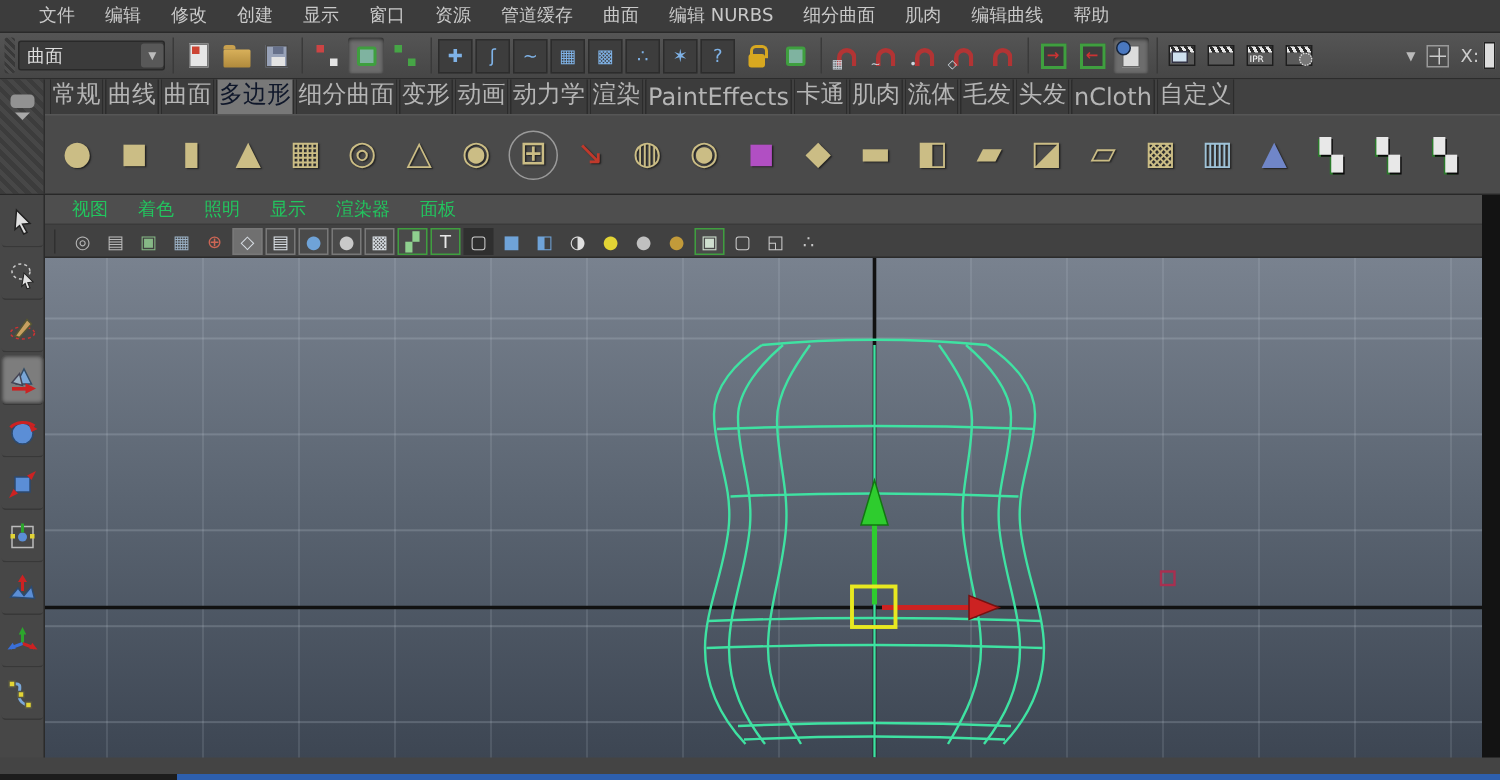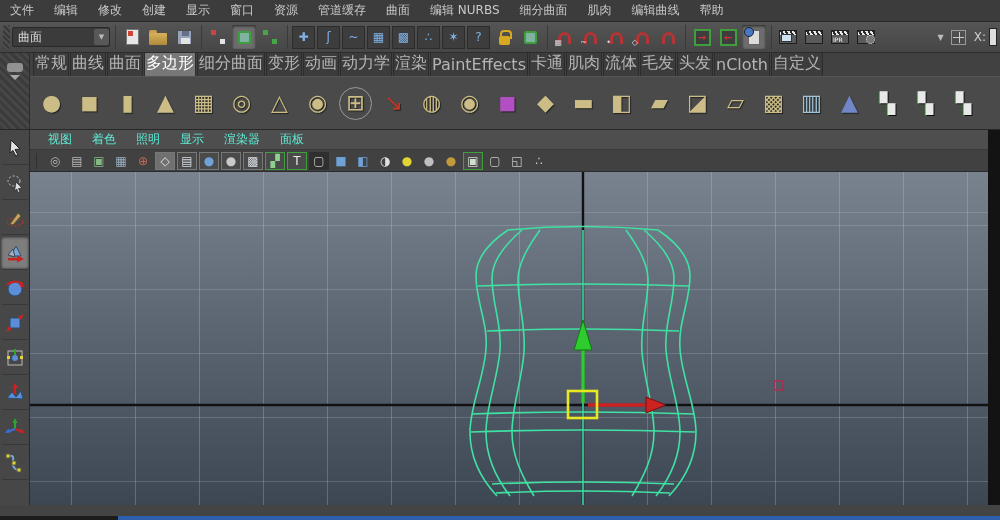--- a/index.html
+++ b/index.html
@@ -5,21 +5,21 @@
   * { margin:0; padding:0; box-sizing:border-box; font-family:"DejaVu Sans","Liberation Sans",sans-serif; }
   html,body { width:1000px; height:520px; overflow:hidden; background:#333; }
   #app { position:relative; width:1000px; height:520px; background:#444; }
 
   
   .titlebar { height:15px; background:linear-gradient(#b9cfe6,#8fafd0); display:flex; align-items:flex-end; padding:0 4px; overflow:hidden; }
   .app-icon { width:11px; height:11px; margin:0 5px 1px 0; background:linear-gradient(135deg,#2fa3a3,#1d6f86); border-radius:2px; }
   .title-text { font-size:12px; color:#16222e; line-height:17px; white-space:nowrap; }
 
   
-  .menubar { height:22px; background:#3c3c3c; border-bottom:1px solid #2a2a2a; display:flex; align-items:center; padding-left:0; }
+  .menubar { height:22px; background:#3c3c3c; border-bottom:1px solid #2a2a2a; display:flex; align-items:center; padding-left:16px; }
   .menu-item { font-size:12px; color:#c9c9c9; padding:3px 10px; white-space:nowrap; cursor:default; }
 
   
   .statusline { height:31px; background:linear-gradient(#555,#464646); border-bottom:1px solid #2c2c2c; display:flex; align-items:center; padding:0 3px; gap:2px; }
   .handle { width:7px; height:24px; background:repeating-linear-gradient(45deg,#393939 0 2px,#4e4e4e 2px 4px); border-radius:2px; }
   .dropdown { width:98px; height:20px; background:#3b3b3b; border:1px solid #292929; border-radius:2px; color:#ddd; font-size:12px; display:flex; align-items:center; padding:0 0 0 5px; }
   .dd-arrow { margin-left:auto; width:15px; height:16px; background:#585858; border-radius:2px; font-size:7px; color:#bbb; display:flex; align-items:center; justify-content:center; }
   .vsep { width:6px; height:24px; background:linear-gradient(#3a3a3a,#3a3a3a) center/1px 100% no-repeat; }
   .ibtn { min-width:24px; height:24px; display:flex; align-items:center; justify-content:center; border-radius:2px; position:relative; }
   .ibtn.pressed { background:#6d6d6d; box-shadow:inset 0 1px 3px #222; }
@@ -61,34 +61,34 @@
   .ic-cross::after { content:""; position:absolute; left:50%; top:1px; bottom:1px; width:1px; background:#ccc; }
 
   
   .shelf { height:77px; display:flex; background:#464646; border-bottom:1px solid #282828; }
   .shelf-left { width:30px; background:repeating-linear-gradient(45deg,#3c3c3c 0 3px,#474747 3px 6px); border-right:1px solid #2d2d2d; }
   .shelf-pick { width:16px; height:9px; background:#929292; border-radius:3px; margin:10px auto 3px; }
   .shelf-arrow { width:0; height:0; border:5px solid transparent; border-top-color:#a8a8a8; margin:2px auto; }
   .shelf-main { flex:1; display:flex; flex-direction:column; overflow:hidden; }
   .shelf-tabs { height:23px; display:flex; align-items:flex-end; gap:1px; padding-left:3px; background:#414141; }
   .tab { padding:3px 1px 2px; font-size:16px; color:#b5b5b5; background:#3c3c3c; border:1px solid #2c2c2c; border-bottom:none; border-radius:3px 3px 0 0; white-space:nowrap; }
-  .tab.active { background:#787878; color:#ffffff; }
+  .tab.active { background:#787878; color:#0f172a; }
   .shelf-icons { flex:1; display:flex; align-items:center; gap:5px; padding:1px 5px; background:#4a4a4a; border-top:1px solid #565656; }
   .sicon { width:33px; height:33px; display:flex; align-items:center; justify-content:center; font-size:22px; line-height:1; text-shadow:1px 1px 1px #222; }
   .sicon.ring { border:1px solid #9a9a9a; border-radius:50%; }
   .sicon.flag { font-size:20px; text-shadow:1px 1px 0 #0a0a0a, -1px 1px 0 #2a7a2a; }
 
   
   .main { display:flex; height:375px; }
   .toolbox { width:30px; background:#474747; border-right:1px solid #2b2b2b; display:flex; flex-direction:column; padding-top:2px; gap:2px; }
   .tool { width:28px; height:33px; margin:0 auto; display:flex; align-items:center; justify-content:center; border-radius:3px; border-bottom:1px solid #383838; }
   .tool.active { background:#7d7d7d; box-shadow:inset 0 0 3px #222; }
   .panelcol { flex:1; display:flex; flex-direction:column; min-width:0; }
   .pmenu { height:20px; background:#4e4e4e; border-bottom:1px solid #3a3a3a; display:flex; align-items:center; padding-left:8px; }
-  .pmenu-item { font-size:12px; color:#5eead4; padding:2px 10px; white-space:nowrap; }
+  .pmenu-item { font-size:12px; color:#22c55e; padding:2px 10px; white-space:nowrap; }
   .ptoolbar { height:22px; background:#414141; border-bottom:1px solid #2b2b2b; display:flex; align-items:center; gap:2px; padding:0 4px; }
   .pticon { min-width:20px; height:18px; display:flex; align-items:center; justify-content:center; font-size:12px; line-height:1; }
   .pticon.frame { border:1px solid #787878; background:#4a4a4a; width:20px; }
   .pticon.frame.green { border-color:#3f9f3f; }
   .pticon.active { background:#707070; }
   .pticon.pressed { background:#2f2f2f; }
   .psep { width:5px; height:16px; border-left:1px solid #303030; margin:0 2px; }
 
   
   .viewport { position:relative; flex:1; overflow:hidden;

